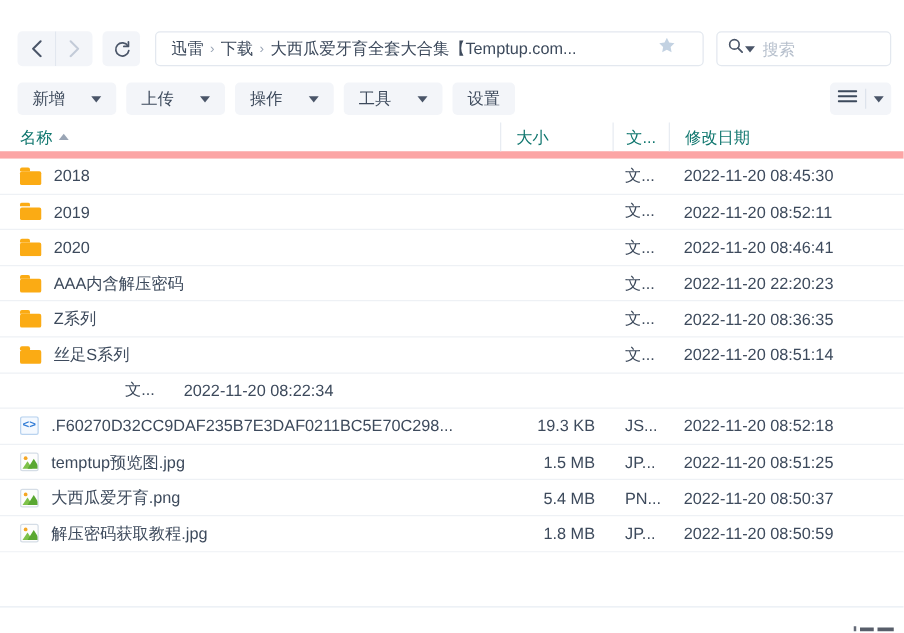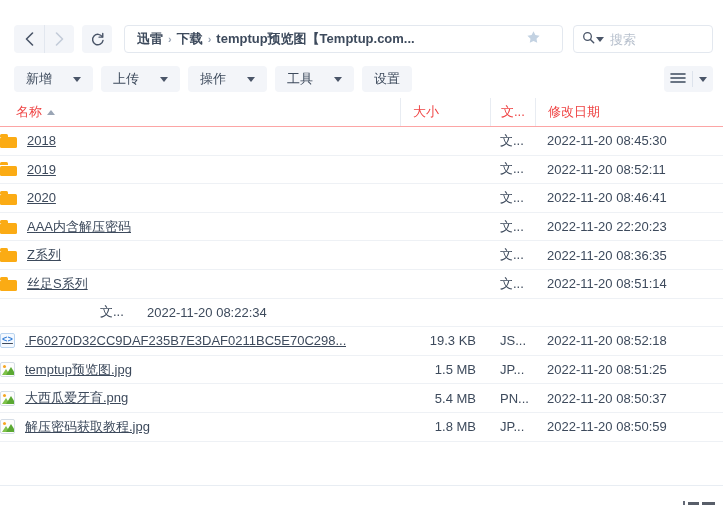--- a/index.html
+++ b/index.html
@@ -42,21 +42,20 @@
     margin-left: 12px;
     height: 28px;
     border: 1px solid #e3e8ef;
     border-radius: 4px;
     background: #fff;
     display: flex;
     align-items: center;
     padding: 0 21px 0 12px;
     min-width: 0;
     max-width: 452px;
-    font-weight: bold;
   }
   .breadcrumb {
     flex: 1;
     display: flex;
     align-items: center;
     font-size: 13px;
     color: #3d4a5c;
     white-space: nowrap;
     overflow: hidden;
     min-width: 0;
@@ -128,23 +127,23 @@
     padding: 0 6px;
     cursor:pointer;
   }
   .viewbtn .divider { width:1px; height:16px; background:#dde3ec; margin:0 6px; }
 
   
   .list-header {
     height: 29px;
     display: flex;
     align-items: center;
-    border-bottom: 1px solid #fca5a5;
+    border-bottom: 6px solid #fca5a5;
     font-size: 13px;
-    color: #ef4444;
+    color: #0f766e;
     background: #fff;
   }
   .col-name  { width: 400px; padding-left: 16px; display:flex; align-items:center; gap:5px; cursor:pointer;}
   .col-size  { width: 90px;  padding-left: 12px; border-left: 1px solid #e8ecf2; height:100%; display:flex; align-items:center; cursor:pointer;}
   .col-type  { width: 45px;  padding-left: 10px; border-left: 1px solid #e8ecf2; height:100%; display:flex; align-items:center; cursor:pointer;}
   .col-date  { flex:1;       padding-left: 12px; border-left: 1px solid #e8ecf2; height:100%; display:flex; align-items:center; cursor:pointer;}
   .sort-asc {
     width: 0; height: 0;
     border-left: 4px solid transparent;
     border-right: 4px solid transparent;
@@ -155,21 +154,21 @@
   .list-body { background:#fff; }
   .row {
     height: 28.6px;
     display: flex;
     align-items: center;
     border-bottom: 1px solid #eef1f5;
     font-size: 13px;
     color: #3d4a5c;
     cursor: pointer;
   }
-  .cell-name { width: 400px; display:flex; align-items:center; gap:10px; overflow:hidden;text-decoration:underline; }
+  .cell-name { width: 400px; padding-left: 16px; display:flex; align-items:center; gap:10px; overflow:hidden; }
   .cell-name .label { white-space:nowrap; overflow:hidden; text-overflow:clip; }
   .cell-size { width: 90px; padding-left: 12px; text-align:left; }
   .cell-size.num { text-align:right; padding-right: 14px; padding-left:0; }
   .cell-type { width: 45px; padding-left: 10px; color:#3d4a5c; }
   .cell-date { flex:1; padding-left: 12px; }
 
   .icon-folder { width:17px; height:14px; position:relative; flex:0 0 auto; }
   .icon-folder .tab {
     position:absolute; left:0; top:0; width:8px; height:3px;
     background:#fbab14; border-radius:1.5px 1.5px 0 0;
@@ -229,21 +228,21 @@
         <path d="M13.6 1.6v3.9h-3.9" stroke="#4a5568" stroke-width="1.5" fill="none" stroke-linecap="round" stroke-linejoin="round"></path>
       </svg>
     </div>
 
     <div class="breadcrumb-wrap">
       <div class="breadcrumb">
         <span class="crumb">迅雷</span>
         <span class="crumb-sep">›</span>
         <span class="crumb">下载</span>
         <span class="crumb-sep">›</span>
-        <span class="crumb-last">temptup预览图【Temptup.com...</span>
+        <span class="crumb-last">大西瓜爱牙育全套大合集【Temptup.com...</span>
       </div>
       <span class="star-icon">
         <svg width="15" height="15" viewBox="0 0 16 16">
           <path d="M8 1.3l2 4.1 4.5.6-3.3 3.2.8 4.5L8 11.6 4 13.7l.8-4.5L1.5 6l4.5-.6z" fill="#c3d2e2"></path>
         </svg>
       </span>
     </div>
 
     <div class="search-wrap">
       <span>

